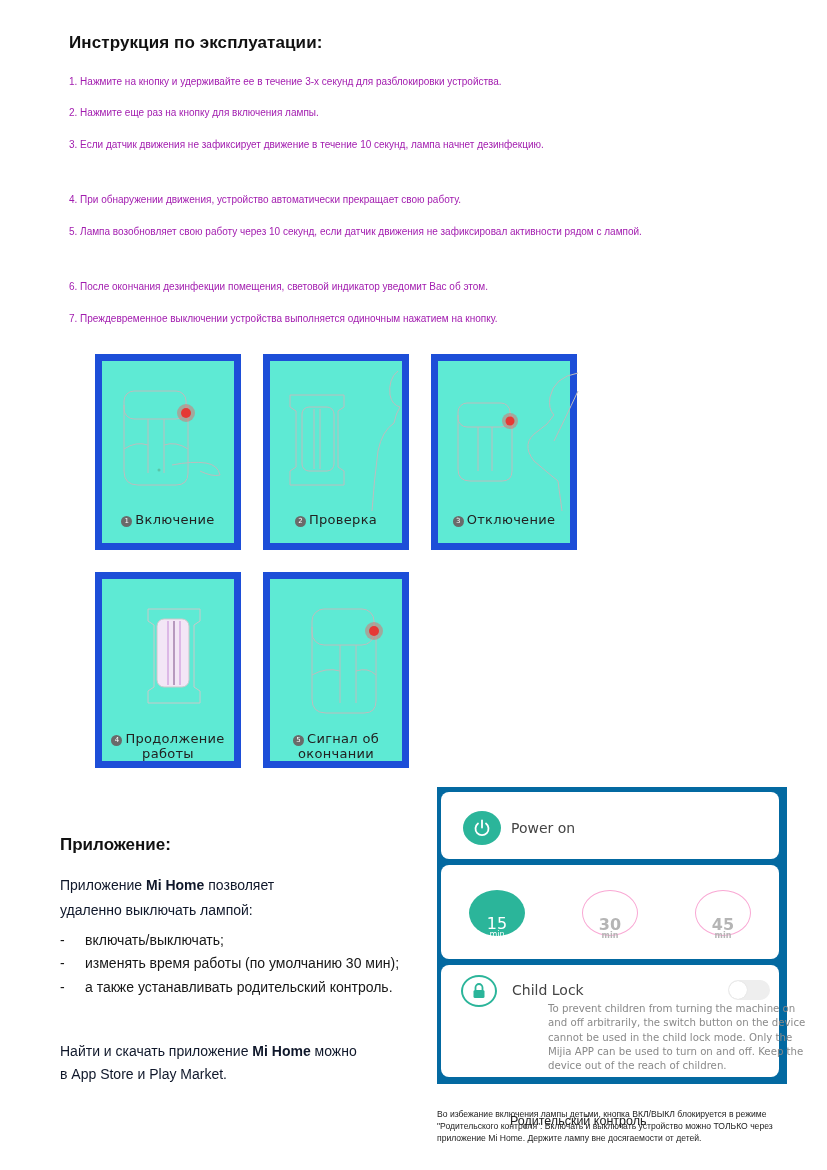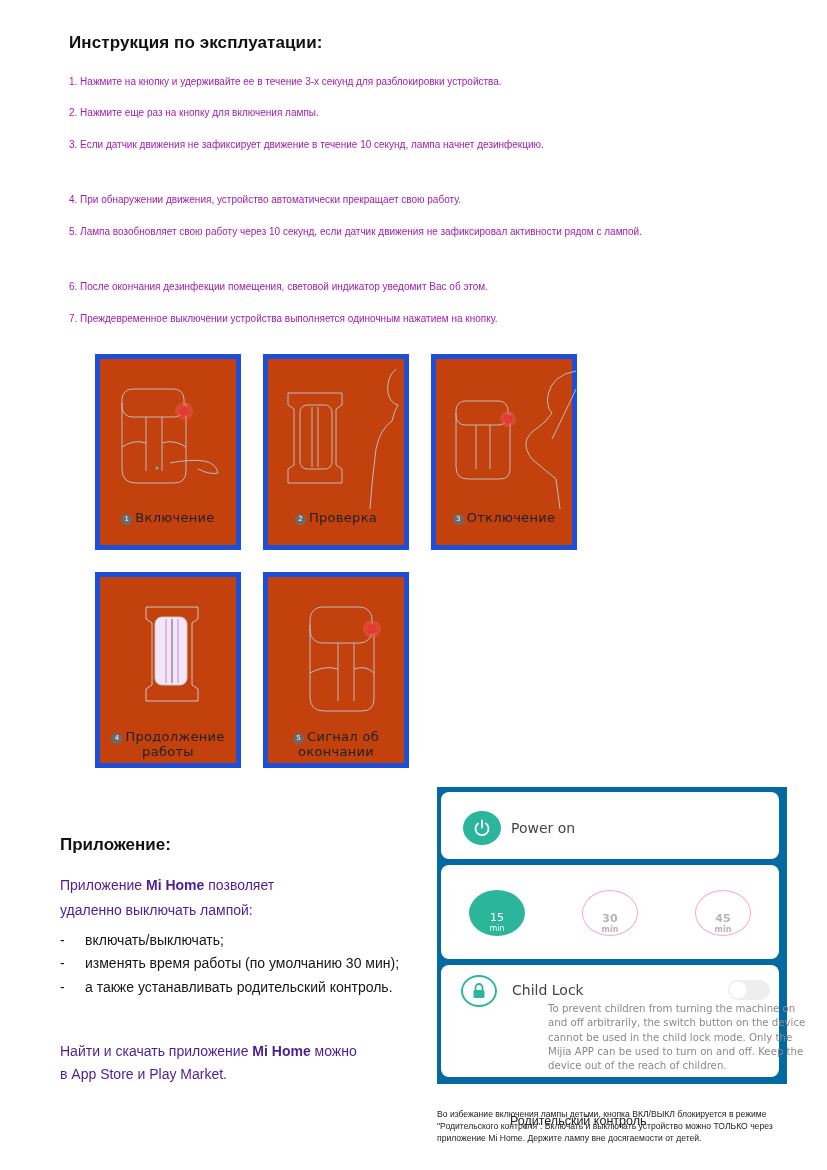--- a/index.html
+++ b/index.html
@@ -4,49 +4,49 @@
 <style>
   html, body { margin: 0; padding: 0; }
   body {
     width: 827px; height: 1170px; background: #ffffff; position: relative; overflow: hidden;
     font-family: "Liberation Sans", sans-serif; color: #111;
   }
   .abs { position: absolute; }
   .h1 { left: 69px; top: 33px; font-size: 17px; font-weight: bold; letter-spacing: 0.1px; }
   .step { left: 69px; font-size: 10px; line-height: 23px; width: 690px; color: #a21caf; }
   .panel {
-    position: absolute; width: 146px; height: 196px; border: 5px solid #1d4ed8; background: #c2410c; box-sizing: border-box;
+    position: absolute; width: 146px; height: 196px; border: 7px solid #1d4ed8; background: #5eead4; box-sizing: border-box;
   }
   .panel svg { position: absolute; left: 0; top: 0; }
   .cap {
     position: absolute; left: 0; right: 0; text-align: center; font-size: 13px; color: #222; line-height: 15px;
     font-family: "DejaVu Sans", sans-serif; letter-spacing: 0.3px;
   }
   .num {
     display: inline-block; width: 11px; height: 11px; border-radius: 50%; background: #6a6a6a; color: #fff;
     font-size: 7px; line-height: 11px; text-align: center; vertical-align: 1px; margin-right: 3px; letter-spacing: 0;
   }
   .h2 { left: 60px; top: 835px; font-size: 17px; font-weight: bold; }
-  .para { left: 60px; font-size: 14px; line-height: 23px; color: #4c1d95; }
+  .para { left: 60px; font-size: 14px; line-height: 23px; color: #0f172a; }
   .para b { font-weight: bold; }
   .bullet { left: 60px; font-size: 14px; line-height: 23px; color: #161616; }
   .bullet .dash { display: inline-block; width: 25px; }
 
   .app { position: absolute; left: 437px; top: 787px; width: 350px; height: 297px; background: #0369a1; }
   .card { position: absolute; left: 4px; width: 338px; background: #fff; border-radius: 8px; }
   .power-btn {
     position: absolute; left: 22px; top: 19px; width: 38px; height: 34px; border-radius: 50%; background: #2bb59a;
     display: flex; align-items: center; justify-content: center;
   }
   .power-label { position: absolute; left: 70px; top: 28px; font-size: 14px; color: #444; font-family: "DejaVu Sans", sans-serif; }
   .timer {
     position: absolute; top: 25px; width: 56px; height: 46px; border-radius: 50%; box-sizing: border-box;
     text-align: center; font-family: "DejaVu Sans", sans-serif;
   }
-  .timer .v { display: block; font-size: 11px; margin-top: 22px; line-height: 12px; }
+  .timer .v { display: block; font-size: 16px; margin-top: 28px; line-height: 12px; }
   .timer .u { display: block; font-size: 8px; line-height: 10px; }
   .timer.active { background: #2bb59a; color: #fff; }
   .timer.idle { border: 1px solid #f9a8d4; color: #b5b5b5; font-weight: bold; }
   .lock-icon {
     position: absolute; left: 20px; top: 10px; width: 36px; height: 32px; border-radius: 50%; border: 2px solid #2bb59a;
     box-sizing: border-box; display: flex; align-items: center; justify-content: center;
   }
   .lock-title { position: absolute; left: 71px; top: 17px; font-size: 14px; color: #444; font-family: "DejaVu Sans", sans-serif; }
   .lock-desc {
     position: absolute; left: 71px; top: 37px; width: 262px; font-size: 10.2px; line-height: 14.3px; color: #8a8a8a;

